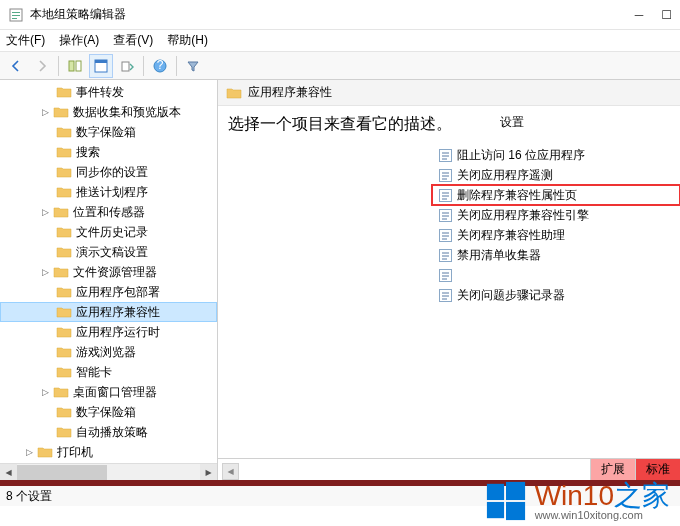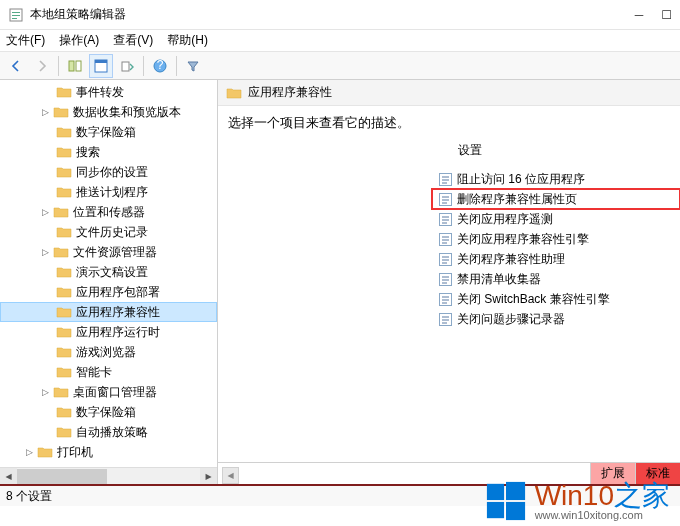--- a/index.html
+++ b/index.html
@@ -10,42 +10,42 @@
 .titlebar .title { flex: 1; font-size: 12px; }
 .titlebar .win-btns { display: flex; gap: 18px; font-size: 14px; color: #333; }
 
 .menubar { height: 22px; display: flex; align-items: center; padding: 0 6px; gap: 14px; border-bottom: 1px solid #e5e5e5; }
 .menubar span { font-size: 12px; cursor: default; }
 
 .toolbar { height: 28px; display: flex; align-items: center; padding: 0 4px; gap: 2px; border-bottom: 1px solid #d0d0d0; background: #f8f8f8; }
 .toolbar .tbtn { width: 24px; height: 24px; display: flex; align-items: center; justify-content: center; border: 1px solid transparent; }
 .toolbar .sep { width: 1px; height: 20px; background: #d0d0d0; margin: 0 2px; }
 
-.content { display: flex; height: 406px; border-bottom: 2px solid #7f1d1d; justify-content: center; }
+.content { display: flex; height: 406px; border-bottom: 6px solid #7f1d1d; justify-content: center; }
 
 .tree-pane { width: 218px; border-right: 1px solid #d0d0d0; overflow: hidden; position: relative; }
 .tree { padding: 2px 0; overflow: hidden; height: 388px; }
 .tree-item { display: flex; align-items: center; height: 20px; padding-left: 56px; white-space: nowrap; cursor: default; }
 .tree-item.has-children::before { content: "▷"; position: relative; left: -14px; margin-right: -10px; font-size: 9px; color: #666; }
 .tree-item .folder { width: 16px; height: 14px; margin-right: 4px; flex-shrink: 0; }
 .tree-item.selected { background: #cce8ff; border: 1px solid #99d1ff; padding-left: 55px; height: 20px; }
 .tree-item.printer { padding-left: 40px; }
 .tree-item.printer::before { content: "▷"; position: relative; left: -14px; margin-right: -10px; font-size: 9px; color: #666; }
 
 .tree-hscroll { position: absolute; bottom: 0; left: 0; right: 0; height: 17px; background: #f0f0f0; border-top: 1px solid #ddd; display: flex; align-items: center; }
 .tree-hscroll .sb-btn { width: 17px; height: 17px; background: #e8e8e8; display: flex; align-items: center; justify-content: center; font-size: 8px; color: #555; }
 .tree-hscroll .sb-track { flex: 1; height: 17px; position: relative; }
 .tree-hscroll .sb-thumb { position: absolute; left: 0; width: 90px; height: 15px; top: 1px; background: #cdcdcd; }
 
 .right-pane { flex: 1; display: flex; flex-direction: column; overflow: hidden; }
 .path-header { height: 26px; display: flex; align-items: center; padding: 0 8px; background: #f4f4f4; border-bottom: 1px solid #e5e5e5; gap: 6px; }
 .path-header .folder { width: 16px; height: 14px; }
 .desc-row { display: flex; padding: 8px 10px 6px 10px; gap: 48px; }
-.desc-row .desc { flex: 0 0 auto; font-size: 13px; }
-.desc-row .settings-hdr { font-size: 12px; margin-top: 28px; }
+.desc-row .desc { flex: 0 0 auto; font-size: 16px; }
+.desc-row .settings-hdr { font-size: 12px; }
 
 .list-area { display: flex; flex: 1; }
 .list-left { width: 214px; }
 .list-right { flex: 1; padding: 4px 0; }
 .setting-item { display: flex; align-items: center; height: 20px; padding-left: 6px; gap: 4px; cursor: default; }
 .setting-item .sicon { width: 15px; height: 15px; flex-shrink: 0; }
 .setting-item.highlight { outline: 2px solid #e33; outline-offset: -1px; }
 
 .tabs-row { height: 22px; display: flex; align-items: flex-end; padding-left: 4px; border-top: 1px solid #d0d0d0; }
 .tabs-row .tab { border: 1px solid #d0d0d0; border-bottom: none; padding: 2px 10px; font-size: 12px; background: #ef4444; margin-right: -1px; cursor: default; }
@@ -179,31 +179,31 @@
             <path class="folder-svg" d="M1 3 L1 12 L15 12 L15 4 L7 4 L6 3 Z"></path>
           </svg>
           <span>位置和传感器</span>
         </div>
         <div class="tree-item">
           <svg class="folder" viewBox="0 0 16 14">
             <path class="folder-svg" d="M1 3 L1 12 L15 12 L15 4 L7 4 L6 3 Z"></path>
           </svg>
           <span>文件历史记录</span>
         </div>
+        <div class="tree-item">
+          <svg class="folder" viewBox="0 0 16 14">
+            <path class="folder-svg" d="M1 3 L1 12 L15 12 L15 4 L7 4 L6 3 Z"></path>
+          </svg>
+          <span>演示文稿设置</span>
+        </div>
         <div class="tree-item has-children">
           <svg class="folder" viewBox="0 0 16 14">
             <path class="folder-svg" d="M1 3 L1 12 L15 12 L15 4 L7 4 L6 3 Z"></path>
           </svg>
           <span>文件资源管理器</span>
-        </div>
-        <div class="tree-item">
-          <svg class="folder" viewBox="0 0 16 14">
-            <path class="folder-svg" d="M1 3 L1 12 L15 12 L15 4 L7 4 L6 3 Z"></path>
-          </svg>
-          <span>演示文稿设置</span>
         </div>
         <div class="tree-item">
           <svg class="folder" viewBox="0 0 16 14">
             <path class="folder-svg" d="M1 3 L1 12 L15 12 L15 4 L7 4 L6 3 Z"></path>
           </svg>
           <span>应用程序包部署</span>
         </div>
         <div class="tree-item selected">
           <svg class="folder" viewBox="0 0 16 14">
             <path class="folder-svg" d="M1 3 L1 12 L15 12 L15 4 L7 4 L6 3 Z"></path>
@@ -278,45 +278,45 @@
       <div class="list-right" id="settings-list">
           <div class="setting-item">
             <svg class="sicon policy-svg" viewBox="0 0 15 15">
               <rect x="1.5" y="1.5" width="12" height="12"></rect>
               <line x1="4" y1="5" x2="11" y2="5" stroke="#5a7ba3"></line>
               <line x1="4" y1="8" x2="11" y2="8" stroke="#5a7ba3"></line>
               <line x1="4" y1="11" x2="9" y2="11" stroke="#5a7ba3"></line>
             </svg>
             <span>阻止访问 16 位应用程序</span>
           </div>
+          <div class="setting-item">
+            <svg class="sicon policy-svg" viewBox="0 0 15 15">
+              <rect x="1.5" y="1.5" width="12" height="12"></rect>
+              <line x1="4" y1="5" x2="11" y2="5" stroke="#5a7ba3"></line>
+              <line x1="4" y1="8" x2="11" y2="8" stroke="#5a7ba3"></line>
+              <line x1="4" y1="11" x2="9" y2="11" stroke="#5a7ba3"></line>
+            </svg>
+            <span>关闭应用程序遥测</span>
+          </div>
           <div class="setting-item highlight">
             <svg class="sicon policy-svg" viewBox="0 0 15 15">
               <rect x="1.5" y="1.5" width="12" height="12"></rect>
               <line x1="4" y1="5" x2="11" y2="5" stroke="#5a7ba3"></line>
               <line x1="4" y1="8" x2="11" y2="8" stroke="#5a7ba3"></line>
               <line x1="4" y1="11" x2="9" y2="11" stroke="#5a7ba3"></line>
             </svg>
             <span>删除程序兼容性属性页</span>
           </div>
           <div class="setting-item">
             <svg class="sicon policy-svg" viewBox="0 0 15 15">
               <rect x="1.5" y="1.5" width="12" height="12"></rect>
               <line x1="4" y1="5" x2="11" y2="5" stroke="#5a7ba3"></line>
               <line x1="4" y1="8" x2="11" y2="8" stroke="#5a7ba3"></line>
               <line x1="4" y1="11" x2="9" y2="11" stroke="#5a7ba3"></line>
             </svg>
-            <span>关闭应用程序遥测</span>
-          </div>
-          <div class="setting-item">
-            <svg class="sicon policy-svg" viewBox="0 0 15 15">
-              <rect x="1.5" y="1.5" width="12" height="12"></rect>
-              <line x1="4" y1="5" x2="11" y2="5" stroke="#5a7ba3"></line>
-              <line x1="4" y1="8" x2="11" y2="8" stroke="#5a7ba3"></line>
-              <line x1="4" y1="11" x2="9" y2="11" stroke="#5a7ba3"></line>
-            </svg>
             <span>关闭应用程序兼容性引擎</span>
           </div>
           <div class="setting-item">
             <svg class="sicon policy-svg" viewBox="0 0 15 15">
               <rect x="1.5" y="1.5" width="12" height="12"></rect>
               <line x1="4" y1="5" x2="11" y2="5" stroke="#5a7ba3"></line>
               <line x1="4" y1="8" x2="11" y2="8" stroke="#5a7ba3"></line>
               <line x1="4" y1="11" x2="9" y2="11" stroke="#5a7ba3"></line>
             </svg>
             <span>关闭程序兼容性助理</span>
@@ -330,21 +330,20 @@
             </svg>
             <span>禁用清单收集器</span>
           </div>
           <div class="setting-item">
             <svg class="sicon policy-svg" viewBox="0 0 15 15">
               <rect x="1.5" y="1.5" width="12" height="12"></rect>
               <line x1="4" y1="5" x2="11" y2="5" stroke="#5a7ba3"></line>
               <line x1="4" y1="8" x2="11" y2="8" stroke="#5a7ba3"></line>
               <line x1="4" y1="11" x2="9" y2="11" stroke="#5a7ba3"></line>
             </svg>
-            <span>关闭 SwitchBack 兼容性引擎</span>
           </div>
           <div class="setting-item">
             <svg class="sicon policy-svg" viewBox="0 0 15 15">
               <rect x="1.5" y="1.5" width="12" height="12"></rect>
               <line x1="4" y1="5" x2="11" y2="5" stroke="#5a7ba3"></line>
               <line x1="4" y1="8" x2="11" y2="8" stroke="#5a7ba3"></line>
               <line x1="4" y1="11" x2="9" y2="11" stroke="#5a7ba3"></line>
             </svg>
             <span>关闭问题步骤记录器</span>
           </div>

